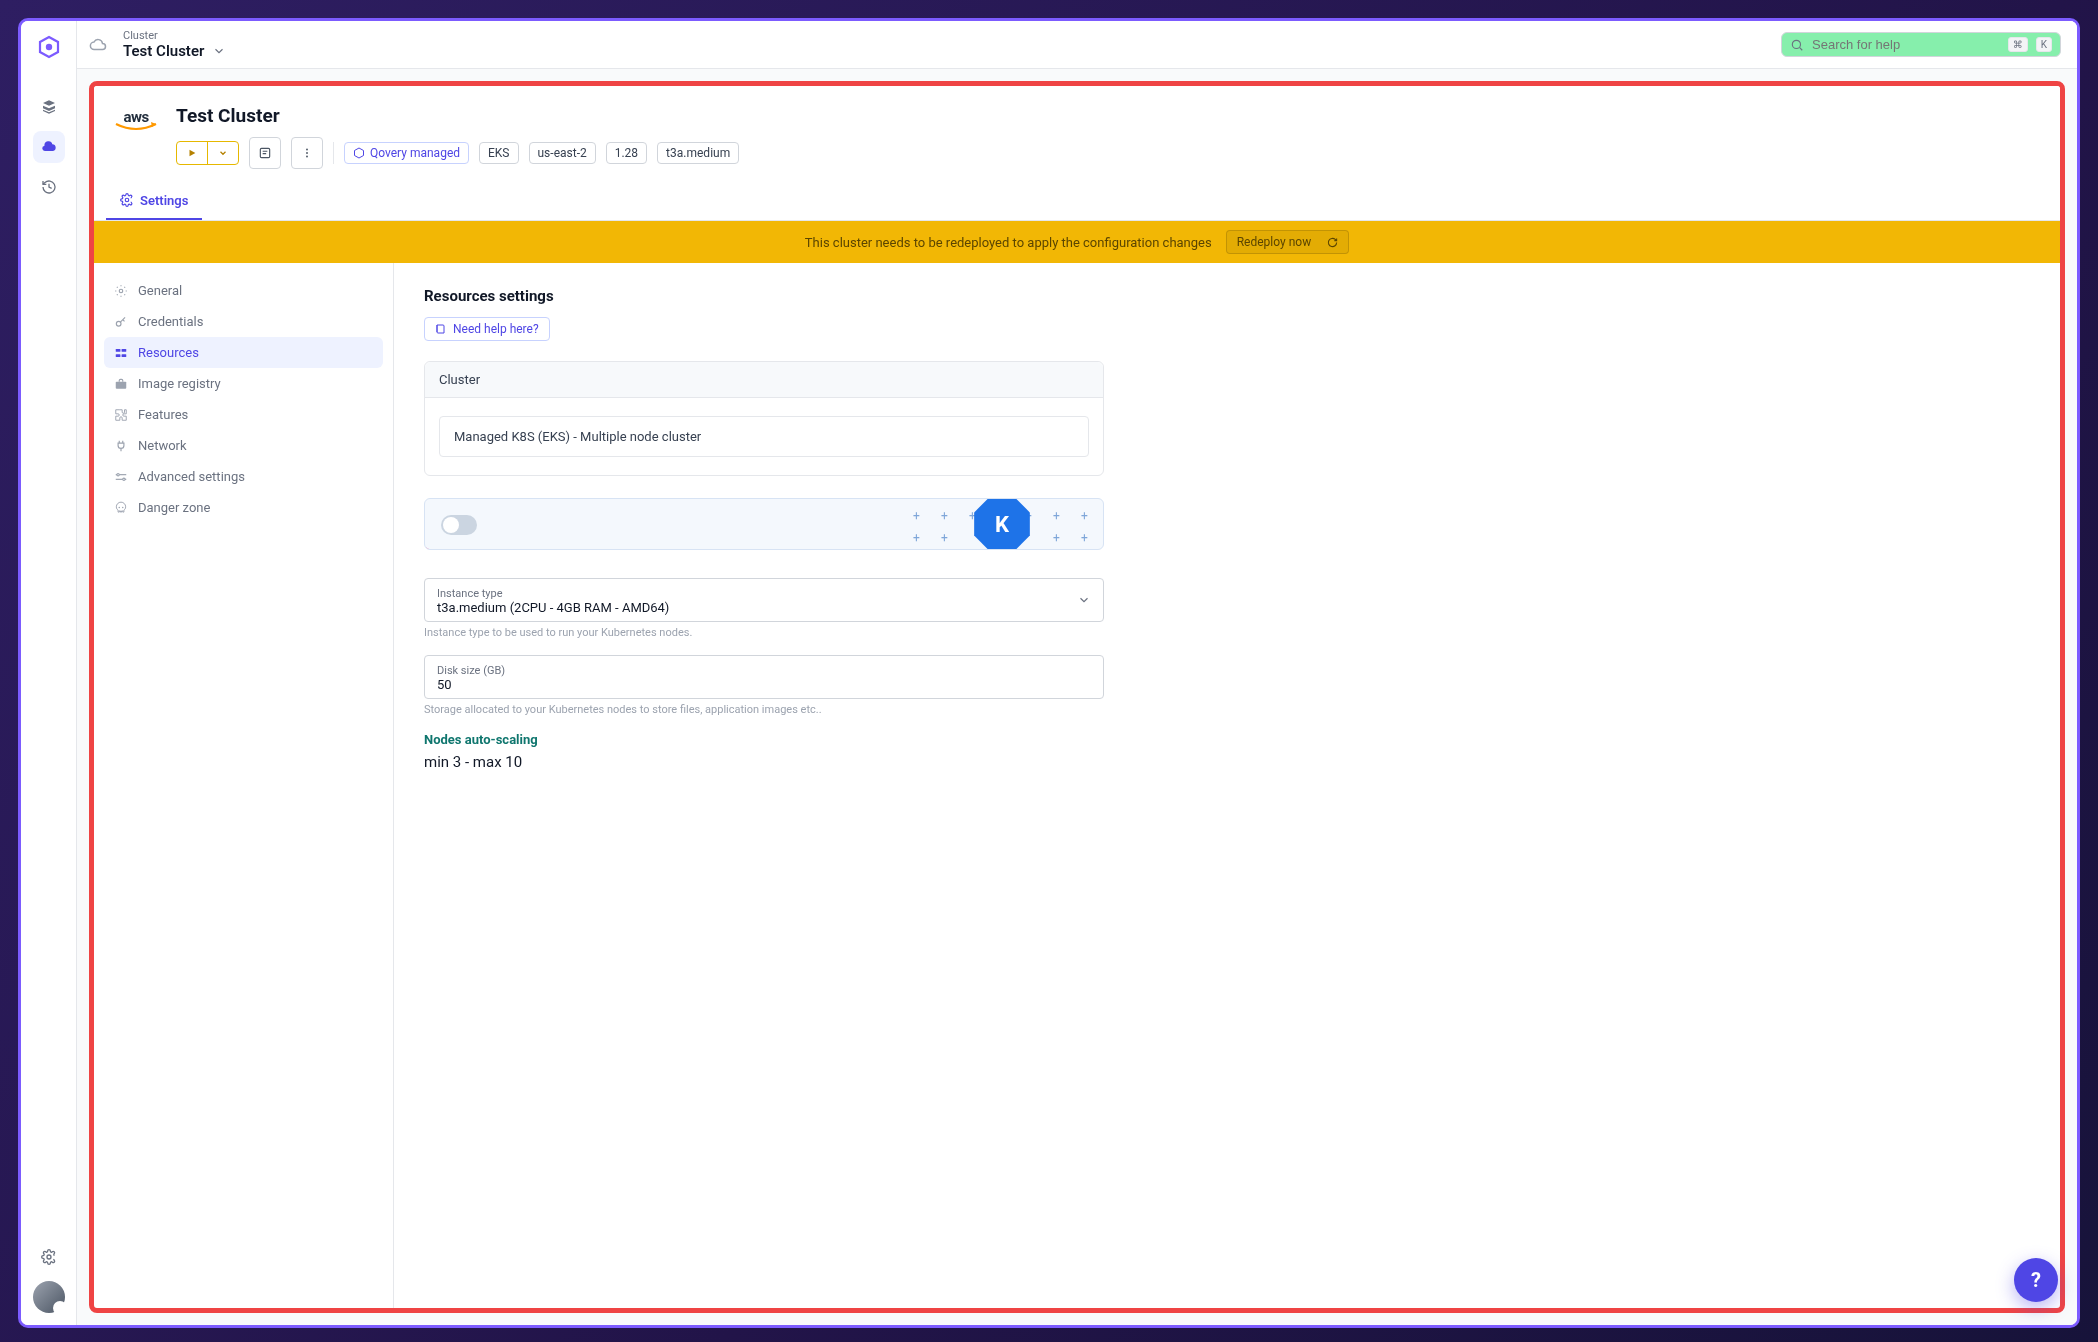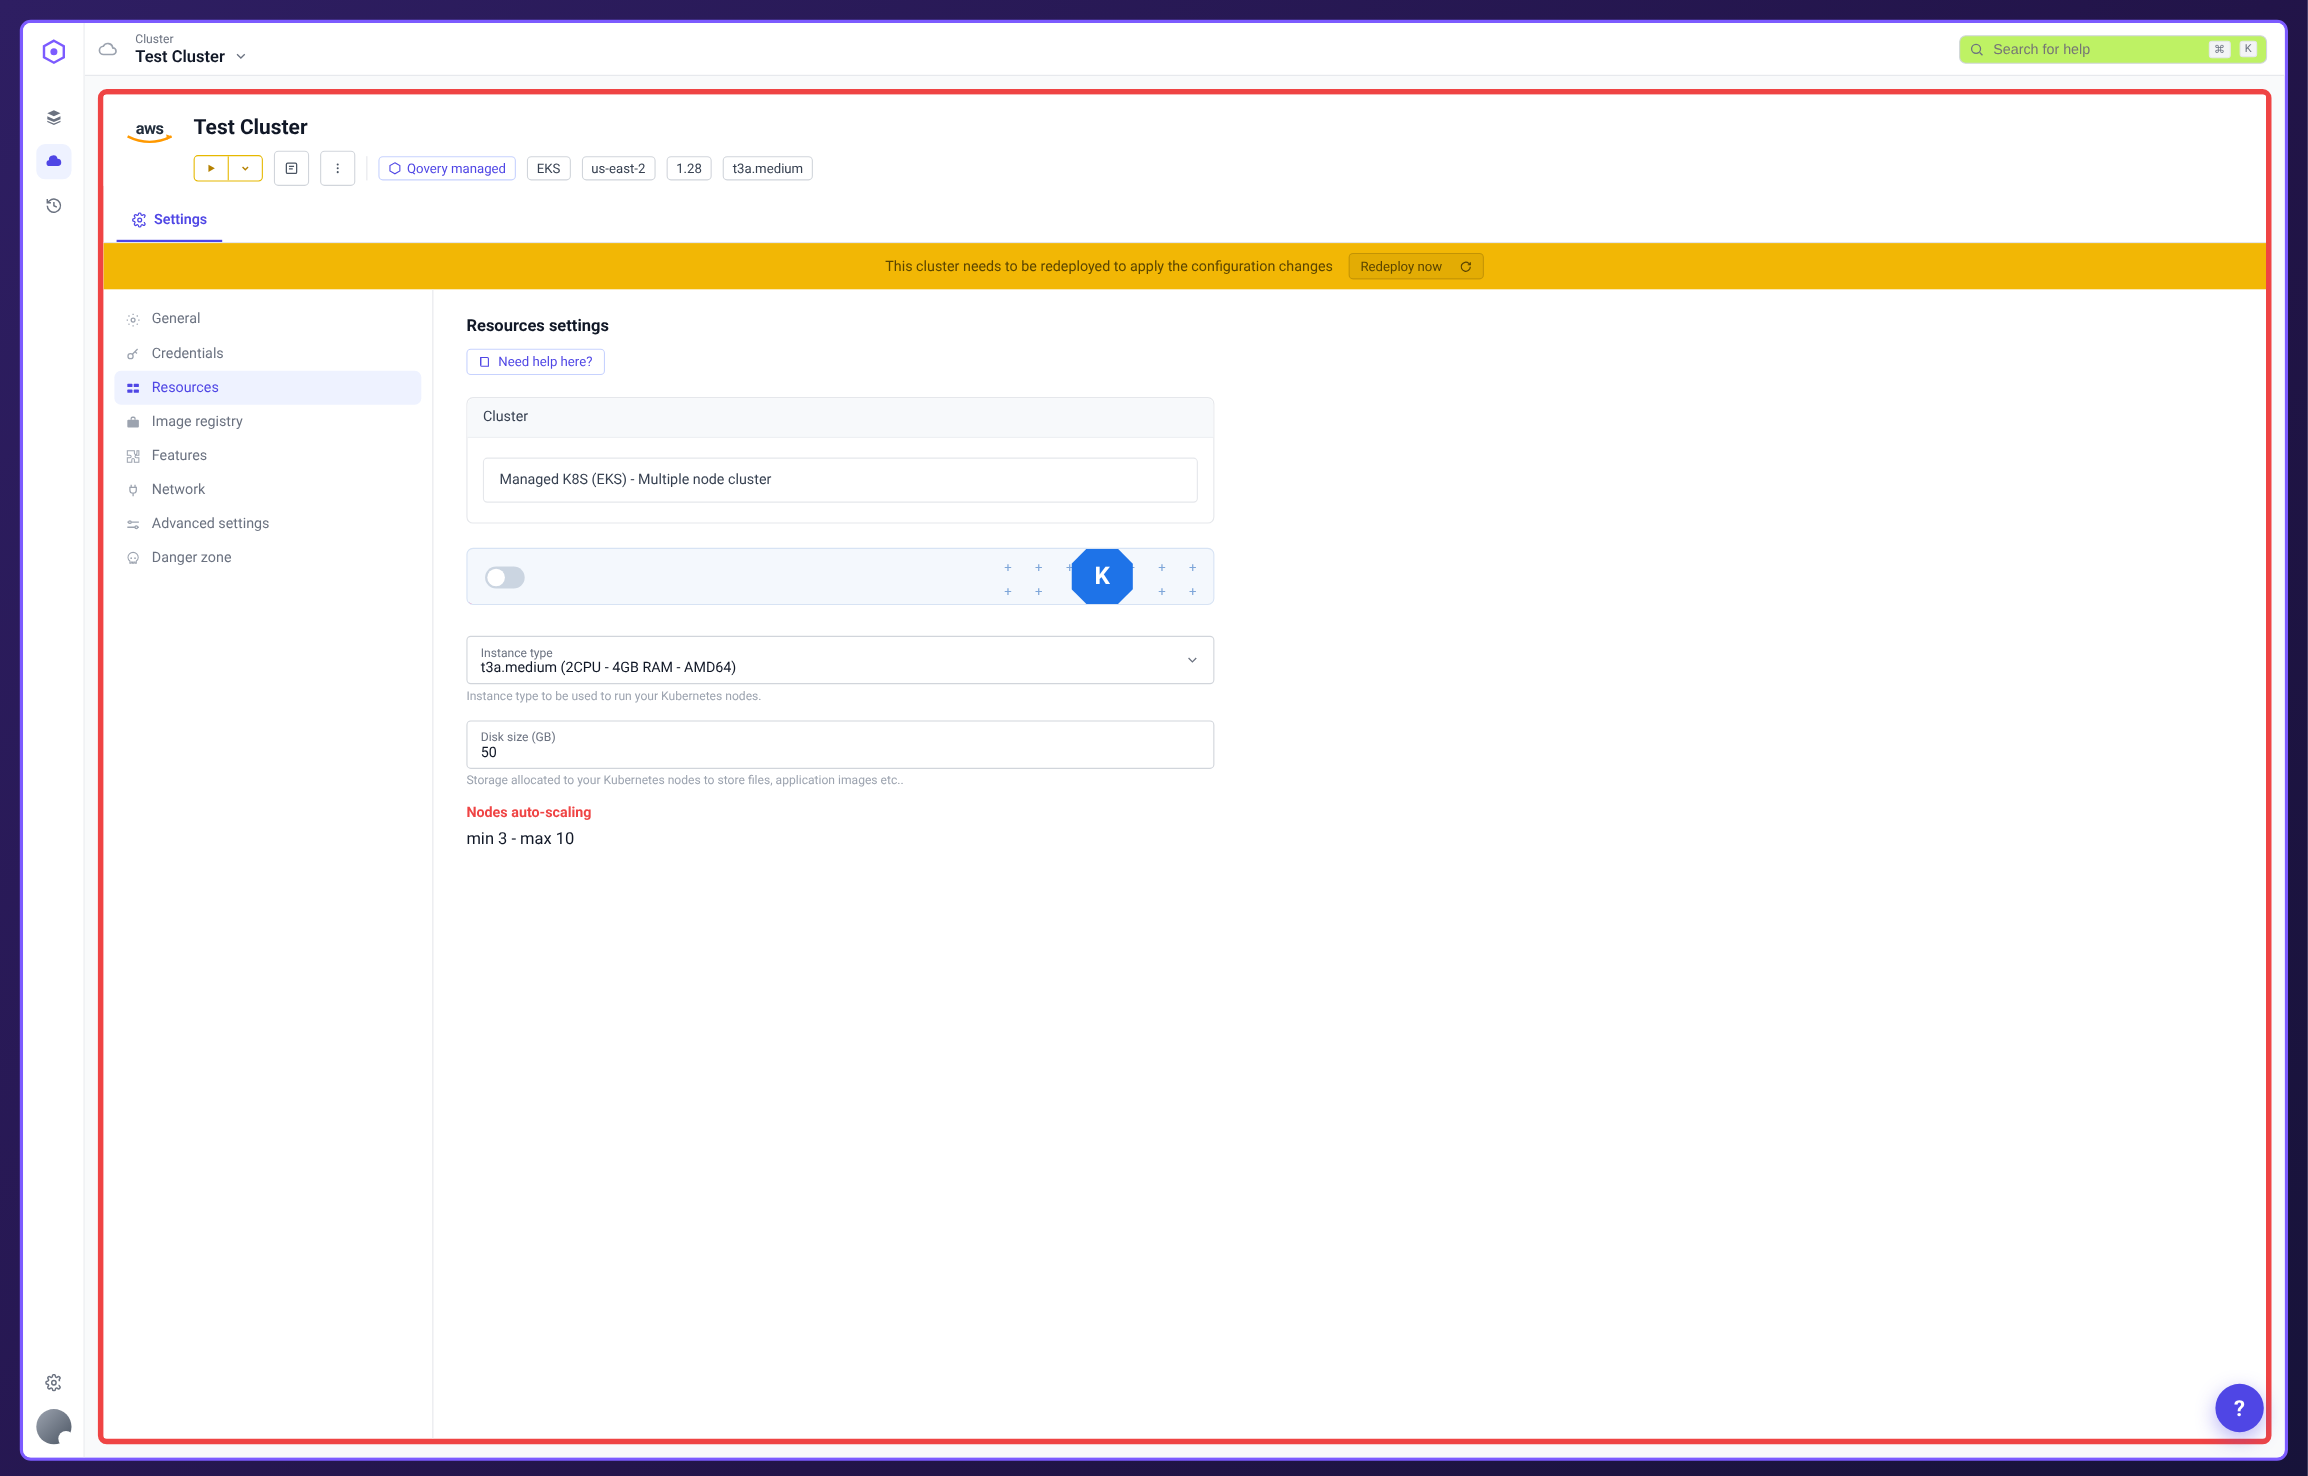--- a/index.html
+++ b/index.html
@@ -95,21 +95,21 @@
 }
 .crumb-label { font-size:11px; color:#6B7280; }
 .crumb-row { display:flex; align-items:center; gap:8px; }
 .crumb-value { font-size:15px; font-weight:600; color:#111827; }
 .cloud-icon { color:#9CA3AF; width:18px; height:18px; }
 .search {
   display:flex; align-items:center; gap:8px;
   border:1px solid #D1D5DB; border-radius:6px;
   padding:4px 8px;
   width:280px;
-  background:#bef264;
+  background:#86efac;
 }
 .search input { flex:1; border:none; outline:none; font-size:13px; color:#6B7280; background:transparent; }
 .kbd { font-size:10px; background:#F3F4F6; border:1px solid #E5E7EB; border-radius:3px; padding:1px 4px; color:#6B7280; }
 
 
 .content-frame {
   margin:12px;
   background:#fff;
   border:5px solid #ef4444;
   border-radius:8px;
@@ -290,21 +290,21 @@
   padding:8px 12px 6px 12px;
   max-width:680px;
   position:relative;
   margin-bottom:4px;
 }
 .field-label { font-size:11px; color:#6B7280; }
 .field-value { font-size:13px; color:#111827; }
 .field .chev { position:absolute; right:12px; top:50%; transform:translateY(-50%); color:#6B7280; }
 .hint { font-size:11px; color:#9CA3AF; margin:4px 0 16px 0; max-width:680px; }
 
-.subhead { font-size:13px; font-weight:700; color:#ef4444; margin:6px 0; }
+.subhead { font-size:13px; font-weight:700; color:#0f766e; margin:6px 0; }
 .minmax { font-size:15px; color:#111827; }
 
 
 .fab {
   position:fixed; right:40px; bottom:40px;
   width:44px; height:44px; border-radius:50%;
   background:#4F46E5; color:#fff;
   display:flex; align-items:center; justify-content:center;
   font-size:20px; font-weight:700;
   box-shadow:0 6px 18px rgba(79,70,229,.4);

